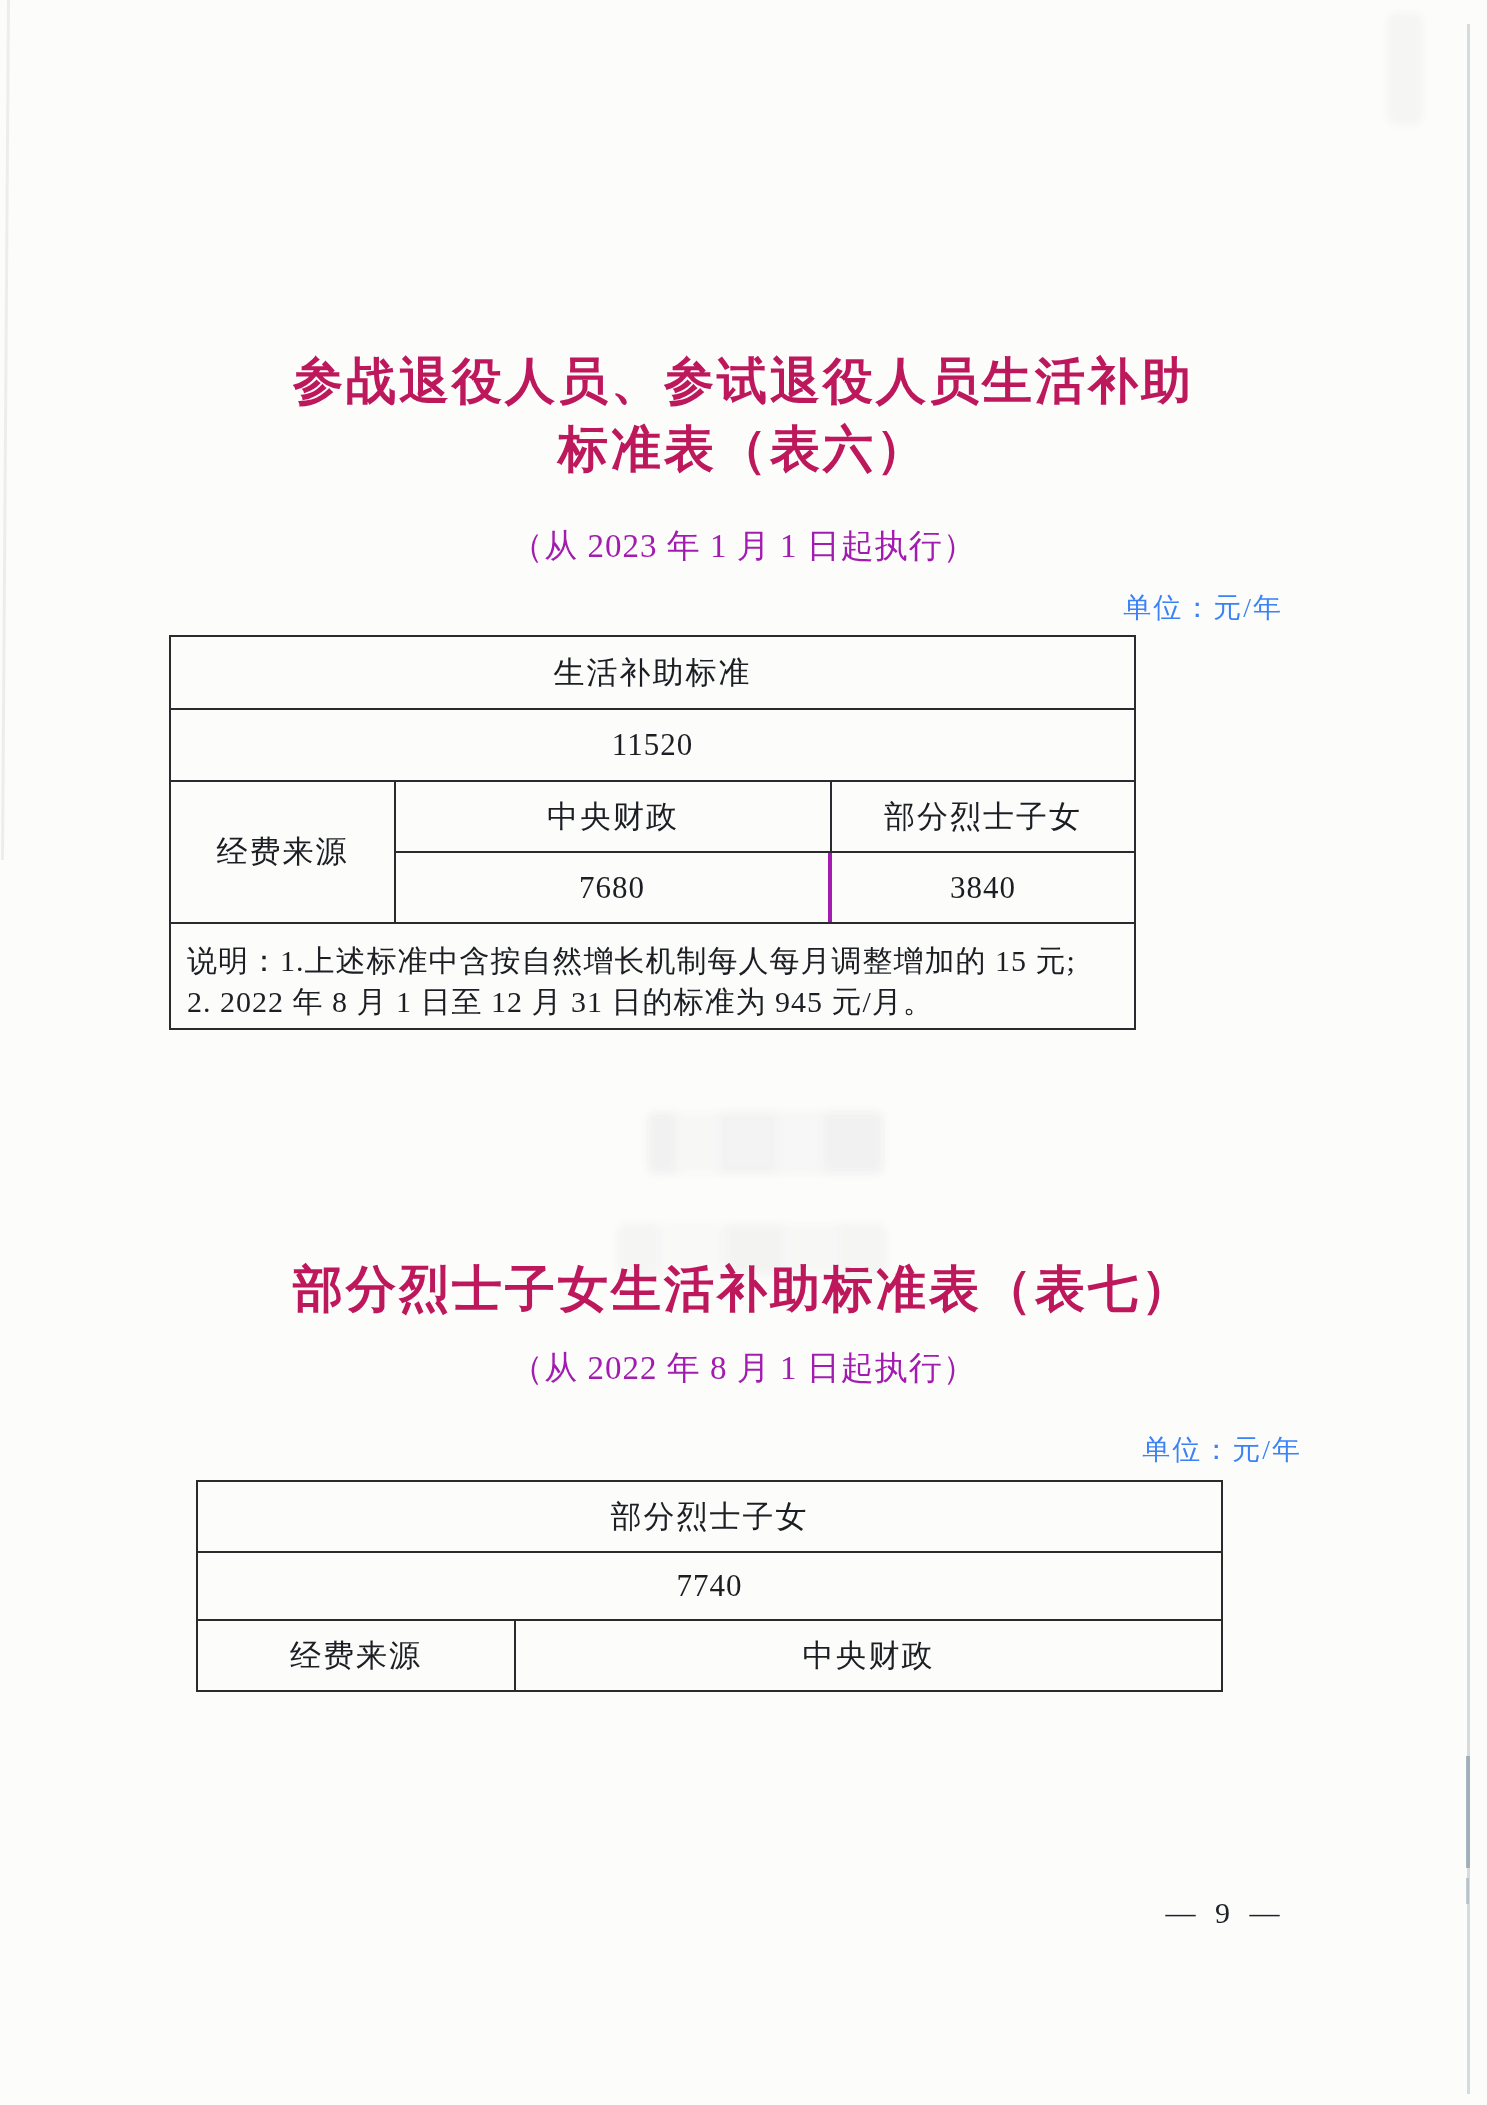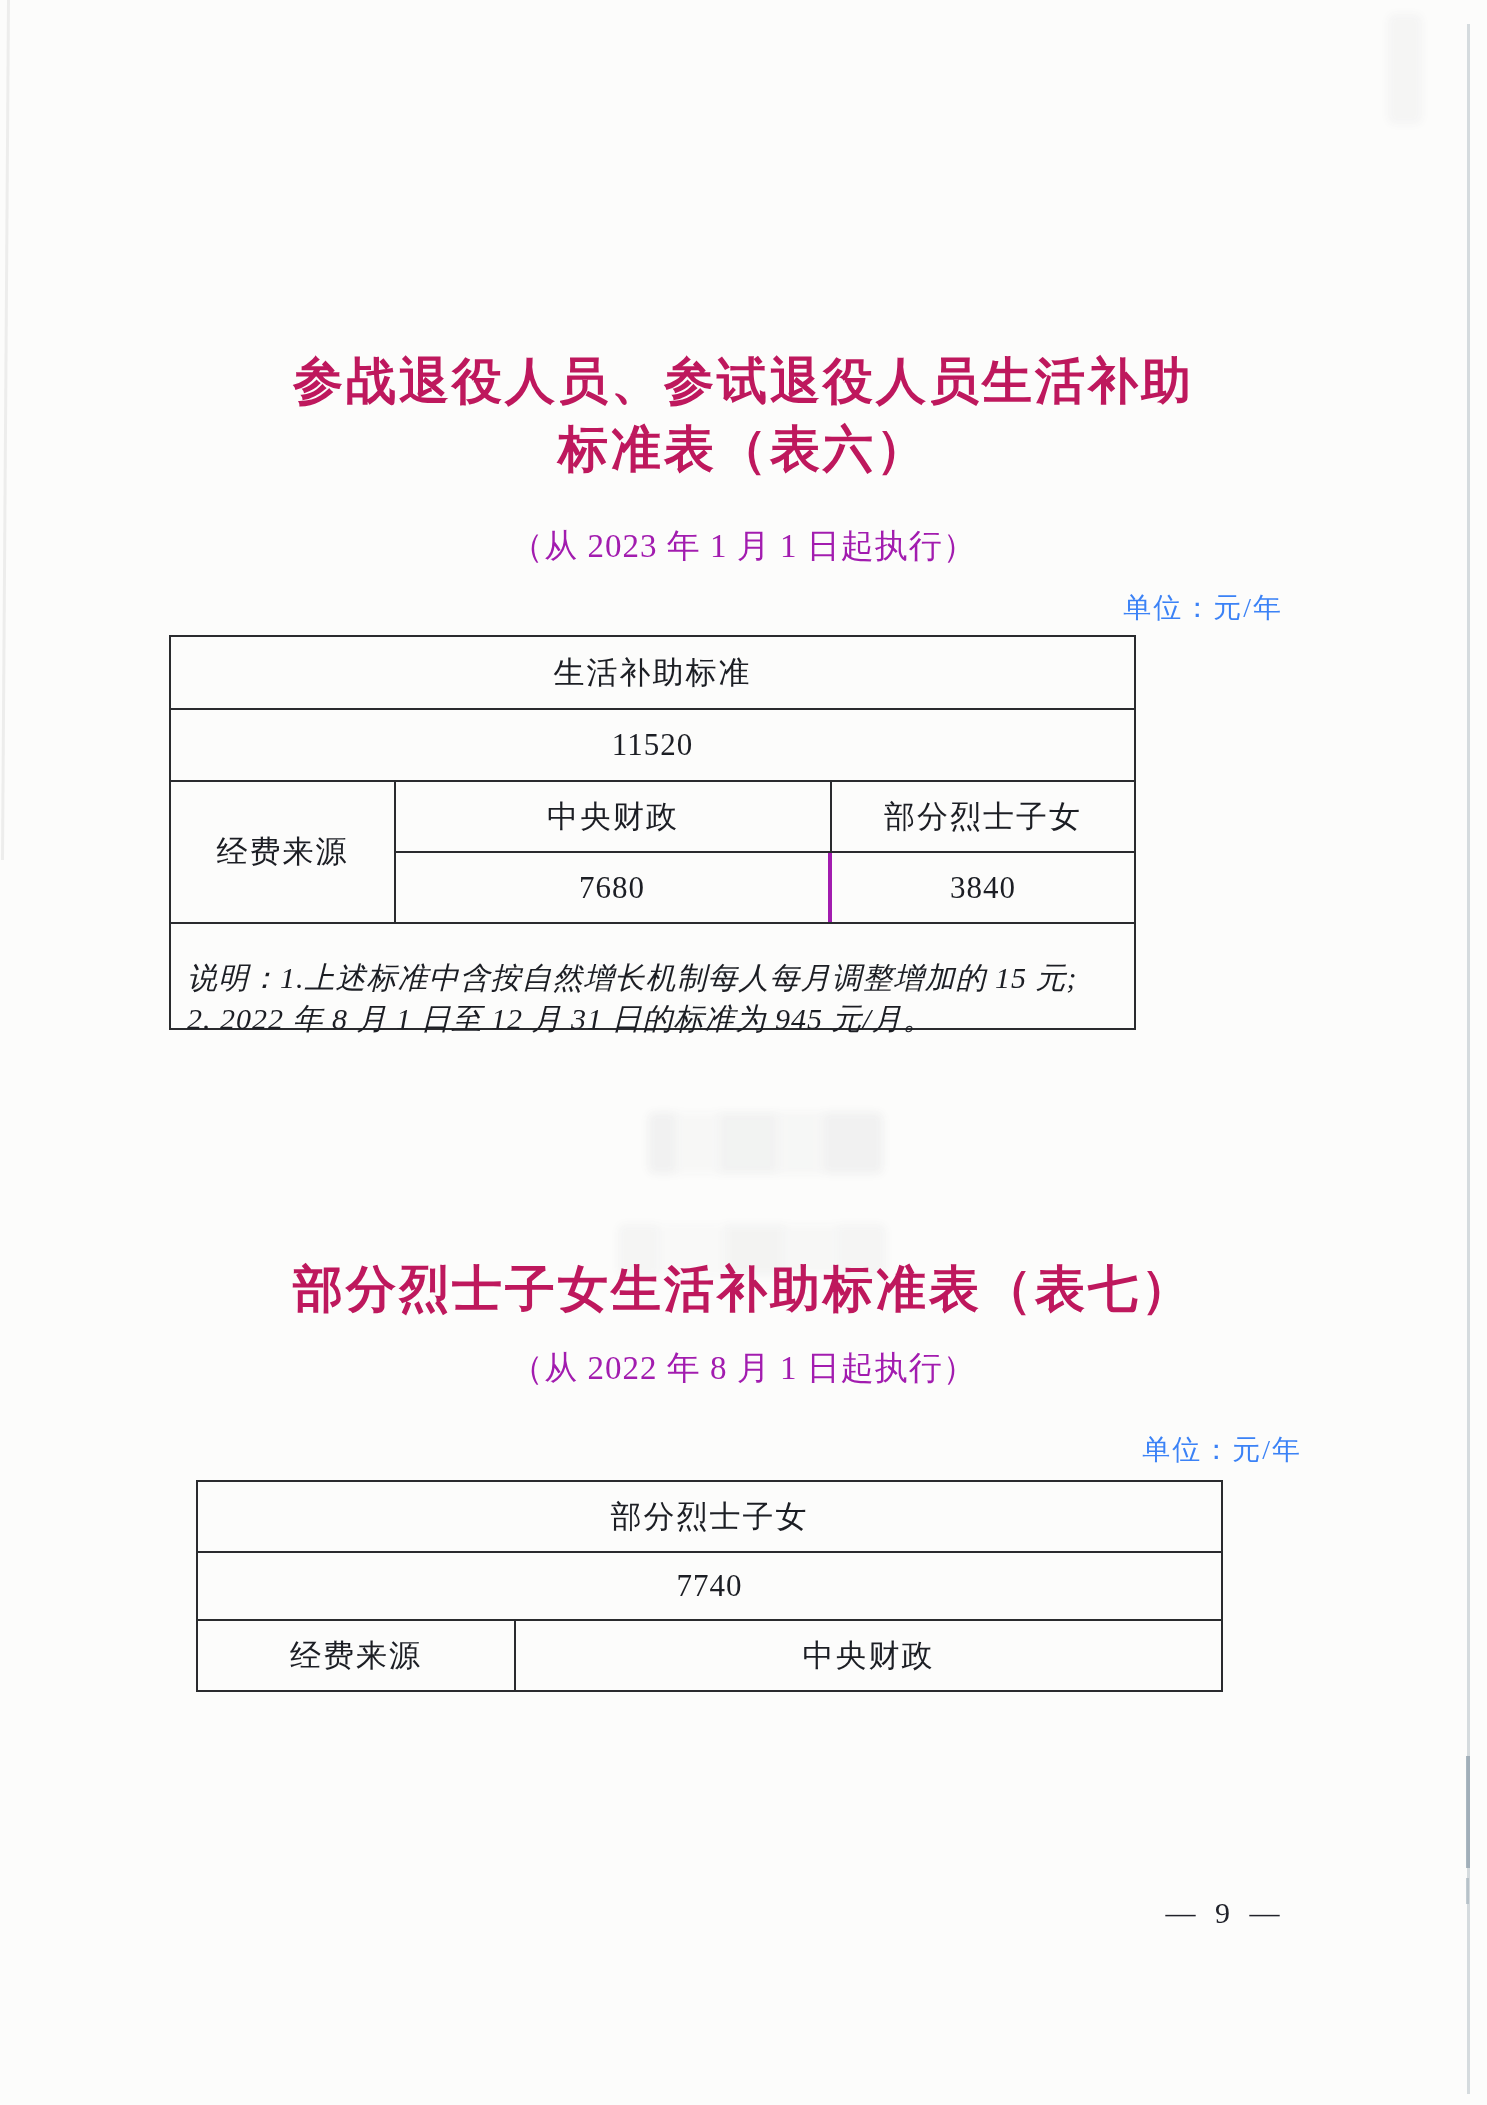--- a/index.html
+++ b/index.html
@@ -70,26 +70,25 @@
     display:flex;align-items:center;justify-content:center;
   }
   .cell-src1{grid-row:1 / 3;border-right:2px solid #2a2b2e;}
   .cell-c1h{border-right:2px solid #2a2b2e;border-bottom:2px solid #2a2b2e;}
   .cell-c2h{border-bottom:2px solid #2a2b2e;}
   .cell-c1v{border-right:4px solid #a21caf;}
   .t1-note{
     box-sizing:border-box;
     border-top:2px solid #2a2b2e;
     height:106px;
-    padding:33px 20px 0 16px;
+    padding:16px 20px 0 16px;
     font-size:30px;
     line-height:41px;
     letter-spacing:1px;
     text-align:left;
-    font-style:italic;
   }
   .t2-r1{height:71px;border-bottom:2px solid #2a2b2e;}
   .t2-r2{height:68px;border-bottom:2px solid #2a2b2e;}
   .t2-grid{
     display:grid;
     grid-template-columns:318px 1fr;
     grid-template-rows:69px;
   }
   .t2-grid > div{
     box-sizing:border-box;

